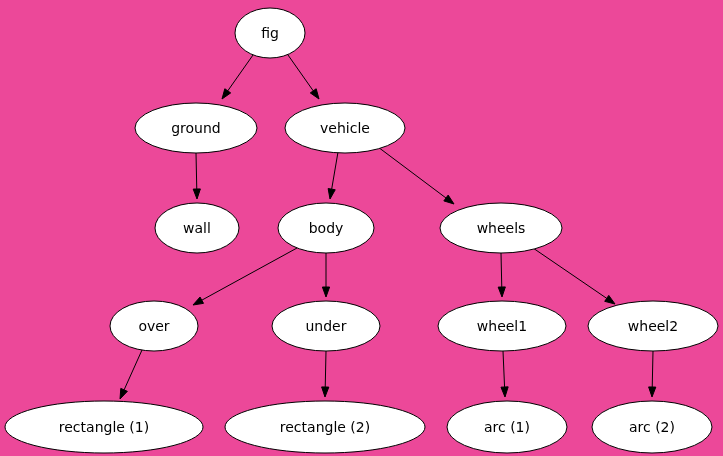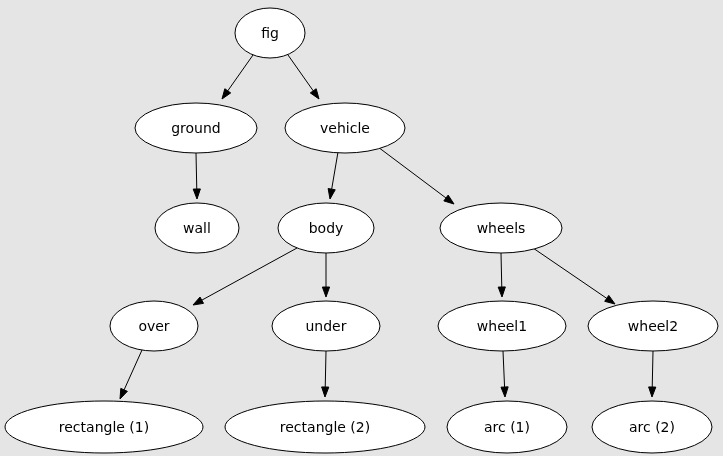--- a/index.html
+++ b/index.html
@@ -4,21 +4,21 @@
 <style>
   html, body {
     margin: 0;
     padding: 0;
     background: #ffffff;
   }
   #canvas {
     position: relative;
     width: 723px;
     height: 456px;
-    background: #e5e5e5;
+    background: #ec4899;
     overflow: hidden;
     font-family: "DejaVu Sans", sans-serif;
   }
   svg { display: block; }
   .node-ellipse {
     fill: #ffffff;
     stroke: #000000;
     stroke-width: 1;
   }
   .node-label {

